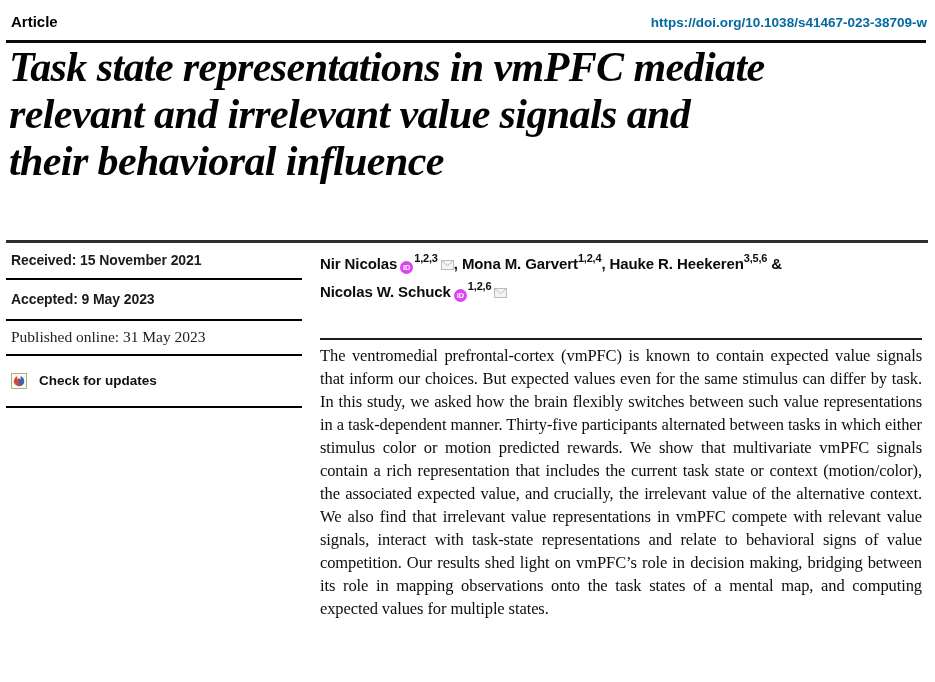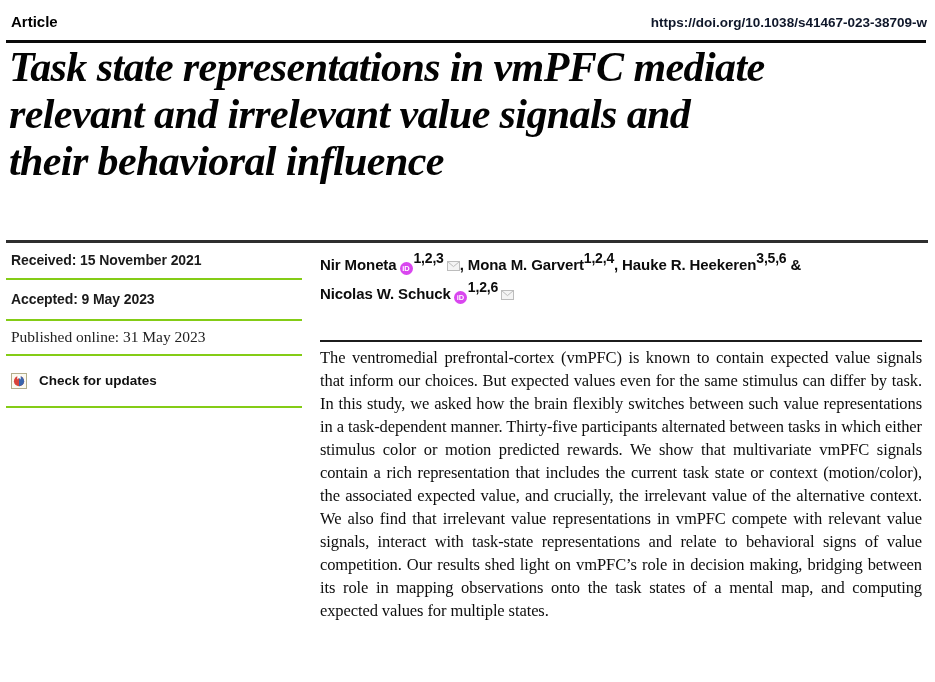--- a/index.html
+++ b/index.html
@@ -17,54 +17,54 @@
   .title{
     position:absolute;top:44px;left:9px;right:10px;
     font-family:"Liberation Serif","DejaVu Serif",serif;font-weight:bold;
     font-size:42px;line-height:47px;letter-spacing:-0.6px;color:#030303;
   }
   .title-line{white-space:nowrap;font-style:italic;}
   
   .top-rule{position:absolute;top:240px;left:6px;width:922px;height:2.5px;background:#2f2f2f;}
   
   .left-col{position:absolute;left:6px;top:242.5px;width:296px;}
-  .meta-row{display:flex;align-items:center;border-bottom:2px solid #84cc16;padding-left:5px;box-sizing:border-box;}
+  .meta-row{display:flex;align-items:center;border-bottom:2px solid #000000;padding-left:5px;box-sizing:border-box;}
   .meta-row.r1{height:37px;}
   .meta-row.r2{height:41px;}
   .meta-row.r3{height:35px;}
   .meta-row.r4{height:52px;gap:12px;}
   .meta-bold{font-size:14px;font-weight:bold;color:#1b1b1b;letter-spacing:-0.1px;}
   .meta-serif{font-family:"Liberation Serif","DejaVu Serif",serif;font-size:15.5px;color:#222;}
   .check-label{font-size:13.5px;font-weight:bold;color:#111;}
   .crossmark{display:inline-block;width:16px;height:16px;flex:0 0 auto;}
   
   .right-col{position:absolute;left:320px;top:242.5px;width:602px;}
   .authors{padding-top:5px;font-size:15px;font-weight:bold;line-height:23px;color:#0c0c0c;letter-spacing:-0.1px;}
-  .authors sup{font-size:14px;font-weight:bold;position:relative;top:-1px;letter-spacing:-0.2px;text-align:center;}
+  .authors sup{font-size:11px;font-weight:bold;position:relative;top:-1px;letter-spacing:-0.2px;text-align:center;}
   .orcid-icon{
     display:inline-block;width:13px;height:13px;border-radius:50%;
     background:#d946ef;color:#fff;font-size:7.5px;font-weight:bold;
     text-align:center;line-height:13px;vertical-align:-1px;margin:0 1px 0 3px;
   }
   .mail-icon{display:inline-block;vertical-align:-1px;margin-left:3px;}
   .abstract-rule{margin-top:34px;height:2.5px;background:#1c1c1c;width:602px;}
   .abstract{
     margin-top:4px;font-family:"Liberation Serif","DejaVu Serif",serif;
     font-size:16.5px;line-height:23px;text-align:justify;color:#0d0d0d;
     width:602px;letter-spacing:-0.1px;
   }
 </style>
 </head>
 <body>
 
 <div class="page">
 
   <div class="header-row">
     <span class="article-label">Article</span>
-    <a href="#" class="doi-link" style="color: #0f172a;">https://doi.org/10.1038/s41467-023-38709-w</a>
+    <a href="#" class="doi-link" style="color: #0369a1;">https://doi.org/10.1038/s41467-023-38709-w</a>
   </div>
   <div class="header-rule"></div>
 
   <div class="title">
     <div class="title-line">Task state representations in vmPFC mediate</div>
     <div class="title-line">relevant and irrelevant value signals and</div>
     <div class="title-line">their behavioral influence</div>
   </div>
 
   <div class="top-rule"></div>
@@ -88,21 +88,21 @@
           <path d="M6.3 3.0 L6.3 6.4 L8 5.1 L9.7 6.4 L9.7 3.0 Z" fill="#ffffff"></path>
         </svg>
       </span>
       <span class="check-label">Check for updates</span>
     </div>
   </div>
 
   <div class="right-col">
     <div class="authors">
       <div>
-        <span>Nir Moneta</span><span class="orcid-icon">iD</span><sup>1,2,3</sup><span class="mail-icon"><svg width="13" height="10" viewBox="0 0 13 10">
+        <span>Nir Nicolas</span><span class="orcid-icon">iD</span><sup>1,2,3</sup><span class="mail-icon"><svg width="13" height="10" viewBox="0 0 13 10">
               <rect x="0.5" y="0.5" width="12" height="9" fill="#f4f4f4" stroke="#bcbcbc"></rect>
               <path d="M0.5 0.5 L6.5 5.6 L12.5 0.5" fill="none" stroke="#bcbcbc"></path>
             </svg></span><span>, </span><span>Mona M. Garvert</span><sup>1,2,4</sup><span>, </span><span>Hauke R. Heekeren</span><sup>3,5,6</sup><span> &amp;</span>
       </div>
       <div>
         <span>Nicolas W. Schuck</span><span class="orcid-icon">iD</span><sup>1,2,6</sup><span class="mail-icon"><svg width="13" height="10" viewBox="0 0 13 10">
               <rect x="0.5" y="0.5" width="12" height="9" fill="#f4f4f4" stroke="#bcbcbc"></rect>
               <path d="M0.5 0.5 L6.5 5.6 L12.5 0.5" fill="none" stroke="#bcbcbc"></path>
             </svg></span>
       </div>

